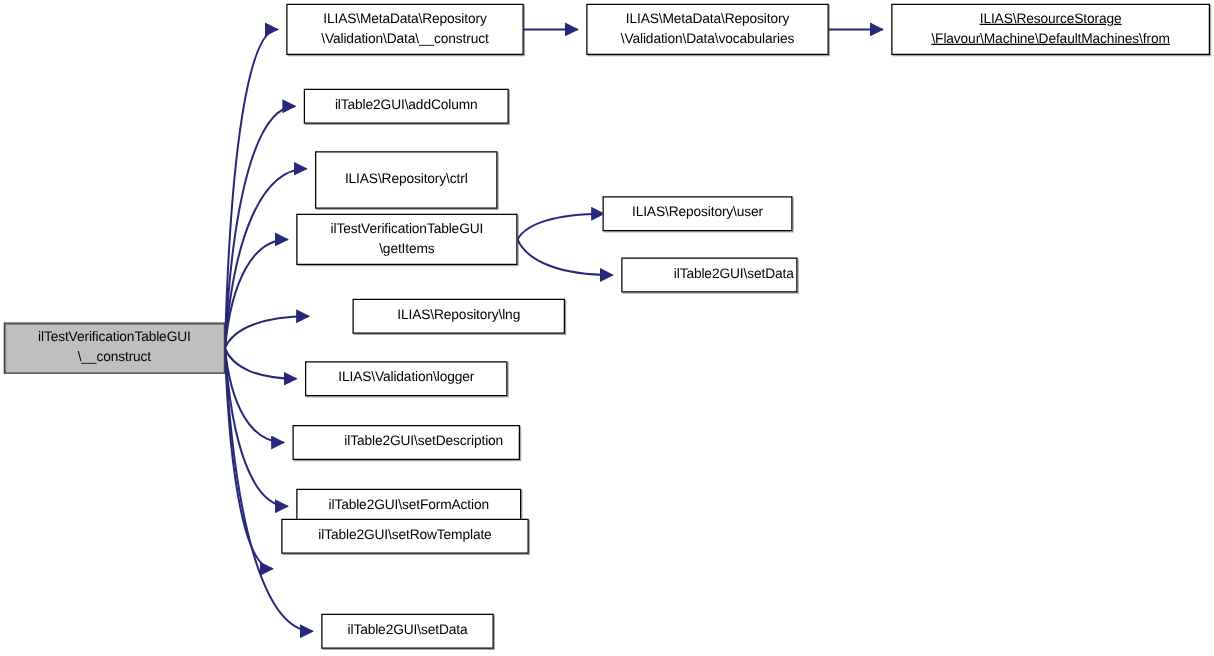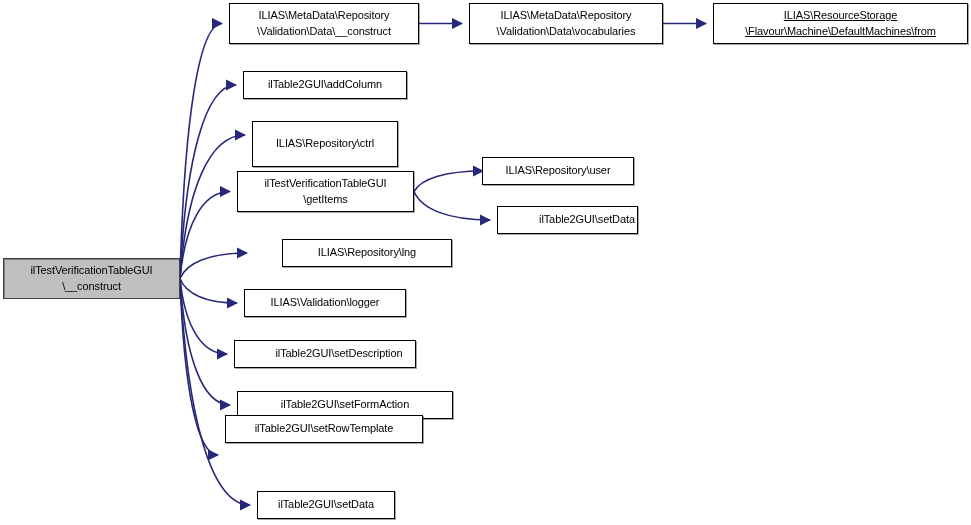--- a/index.html
+++ b/index.html
@@ -82,21 +82,21 @@
 \__construct</div>
       <div class="node shadow" style="left: 229px; top: 3px; width: 190px; height: 41px;">ILIAS\MetaData\Repository
 \Validation\Data\__construct</div>
       <div class="node shadow" style="left: 243px; top: 71px; width: 164px; height: 28px;">ilTable2GUI\addColumn</div>
       <div class="node shadow" style="left: 252px; top: 121px; width: 146px; height: 46px;">ILIAS\Repository\ctrl</div>
       <div class="node shadow" style="left: 237px; top: 171px; width: 177px; height: 41px;">ilTestVerificationTableGUI
 \getItems</div>
       <div class="node shadow" style="left: 254px; top: 239px; width: 170px; height: 28px; margin-left: 28px;">ILIAS\Repository\lng</div>
       <div class="node shadow" style="left: 244px; top: 289px; width: 162px; height: 28px;">ILIAS\Validation\logger</div>
       <div class="node shadow" style="left: 234px; top: 340px; width: 182px; height: 28px; padding-left: 28px;">ilTable2GUI\setDescription</div>
-      <div class="node shadow" style="left: 237px; top: 391px; width: 216px; height: 28px;">ilTable2GUI\setFormAction</div>
+      <div class="node shadow" style="left: 237px; top: 391px; width: 180px; height: 28px;">ilTable2GUI\setFormAction</div>
       <div class="node shadow" style="left: 225px; top: 415px; width: 198px; height: 28px;">ilTable2GUI\setRowTemplate</div>
       <div class="node shadow" style="left: 257px; top: 491px; width: 138px; height: 28px;">ilTable2GUI\setData</div>
       <div class="node shadow" style="left: 469px; top: 3px; width: 194px; height: 41px;">ILIAS\MetaData\Repository
 \Validation\Data\vocabularies</div>
       <div class="node shadow" style="left: 482px; top: 157px; width: 152px; height: 28px;">ILIAS\Repository\user</div>
       <div class="node shadow" style="left: 497px; top: 206px; width: 141px; height: 28px; padding-left: 39px;">ilTable2GUI\setData</div>
       <div class="node shadow" style="left: 713px; top: 3px; width: 255px; height: 41px; text-decoration: underline;">ILIAS\ResourceStorage
 \Flavour\Machine\DefaultMachines\from</div>
     </div>
 

